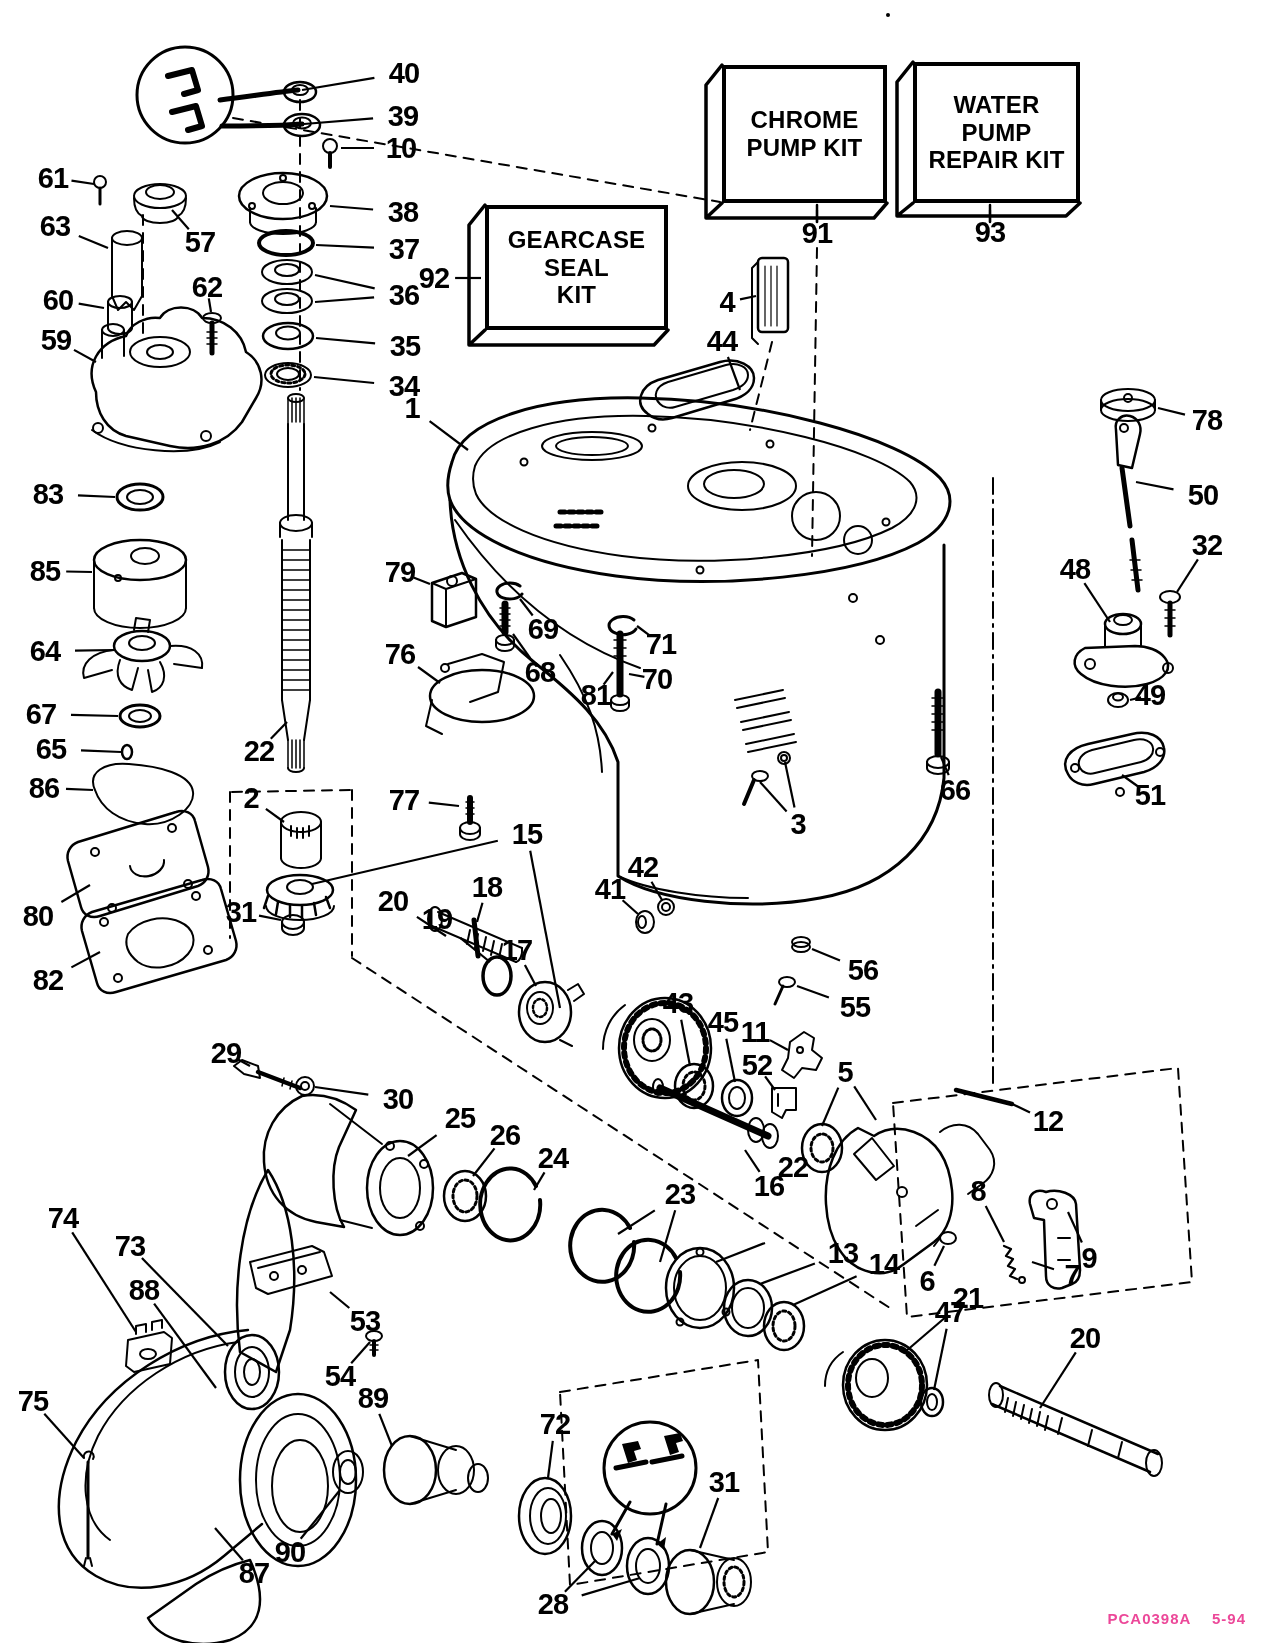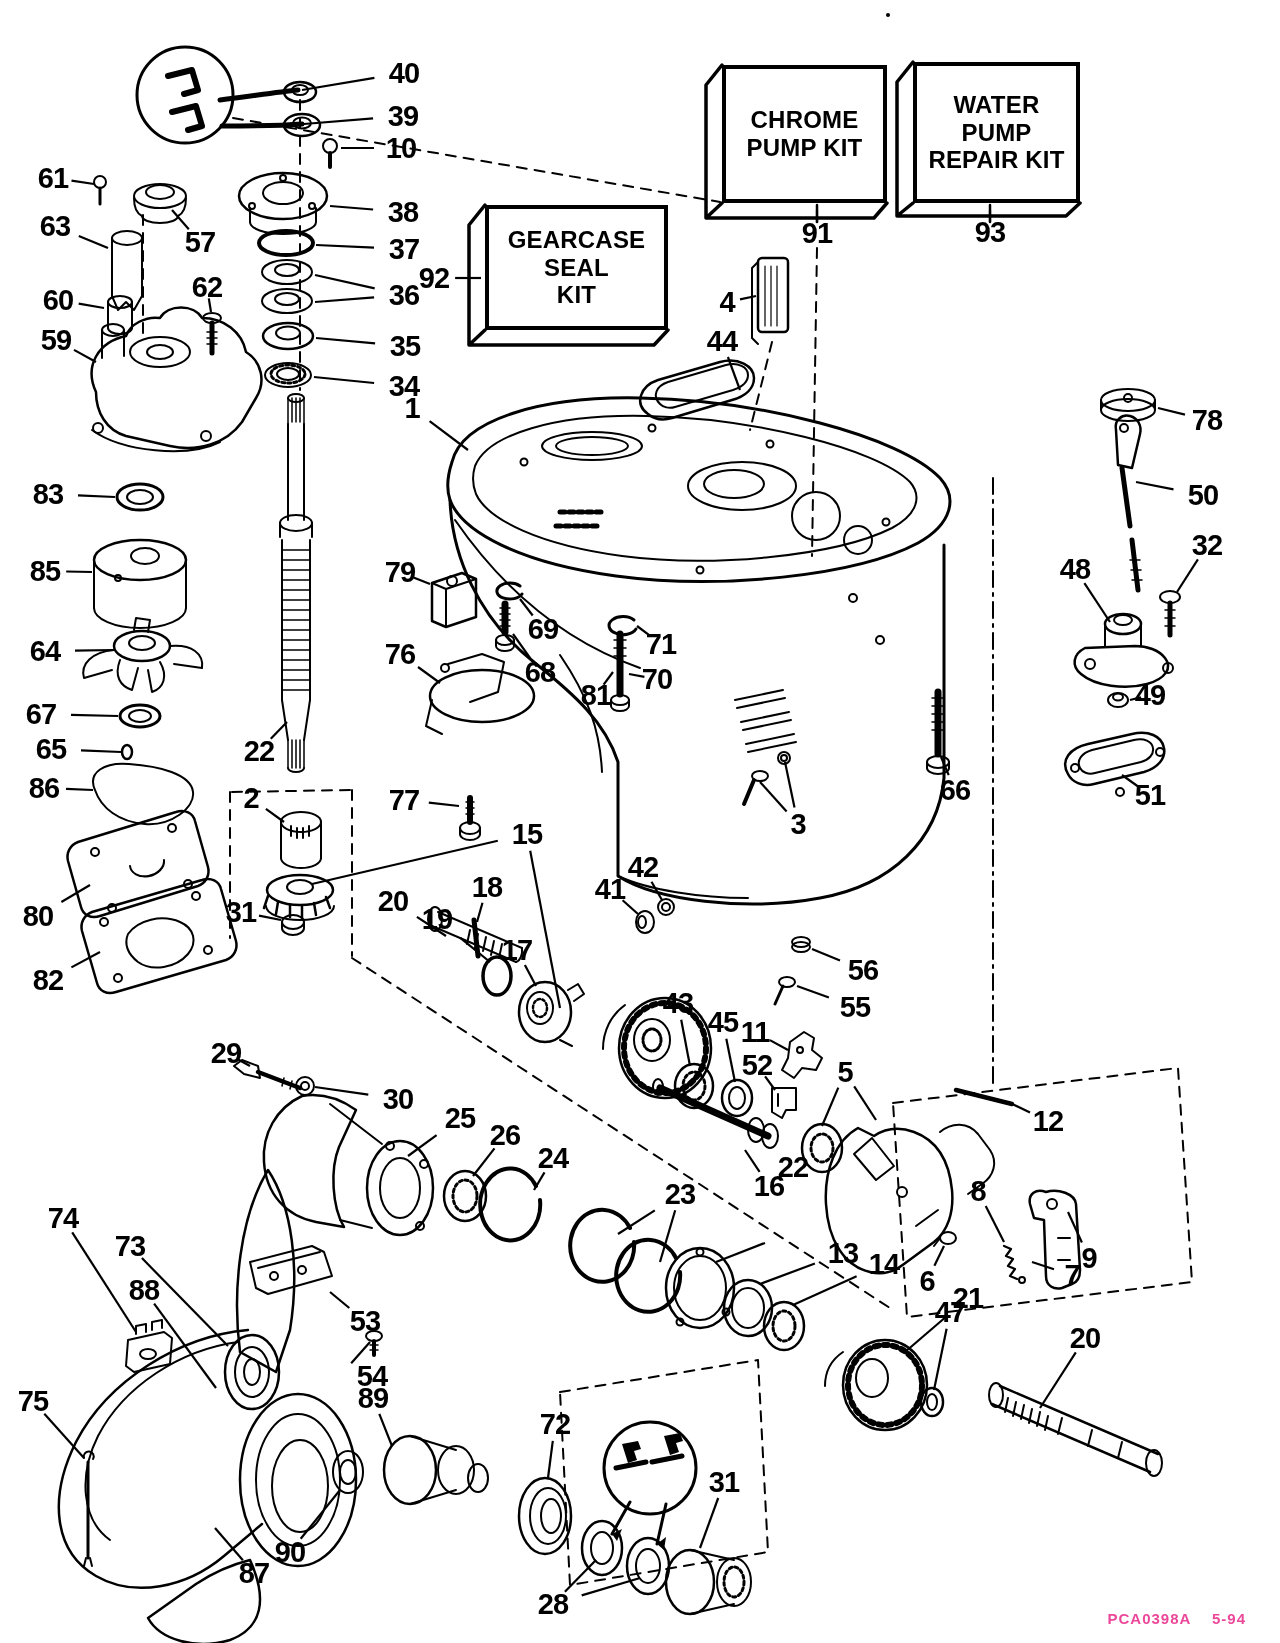--- a/index.html
+++ b/index.html
@@ -619,20 +619,20 @@
     <div class="callout" style="left: 1207px; top: 420px;">78</div>
     <div class="callout" style="left: 817px; top: 233px;">91</div>
     <div class="callout" style="left: 990px; top: 232px;">93</div>
     <div class="callout" style="left: 727px; top: 302px;">4</div>
     <div class="callout" style="left: 722px; top: 341px;">44</div>
     <div class="callout" style="left: 63px; top: 1218px;">74</div>
     <div class="callout" style="left: 130px; top: 1246px;">73</div>
     <div class="callout" style="left: 144px; top: 1290px;">88</div>
     <div class="callout" style="left: 33px; top: 1401px;">75</div>
     <div class="callout" style="left: 365px; top: 1321px;">53</div>
-    <div class="callout" style="left: 340px; top: 1376px; margin-left: 32px;">54</div>
+    <div class="callout" style="left: 340px; top: 1376px;">54</div>
     <div class="callout" style="left: 373px; top: 1398px;">89</div>
     <div class="callout" style="left: 555px; top: 1424px;">72</div>
     <div class="callout" style="left: 290px; top: 1552px;">90</div>
     <div class="callout" style="left: 254px; top: 1573px;">87</div>
     <div class="callout" style="left: 724px; top: 1482px;">31</div>
     <div class="callout" style="left: 553px; top: 1604px;">28</div>
   </div>
 
 </body></html>

